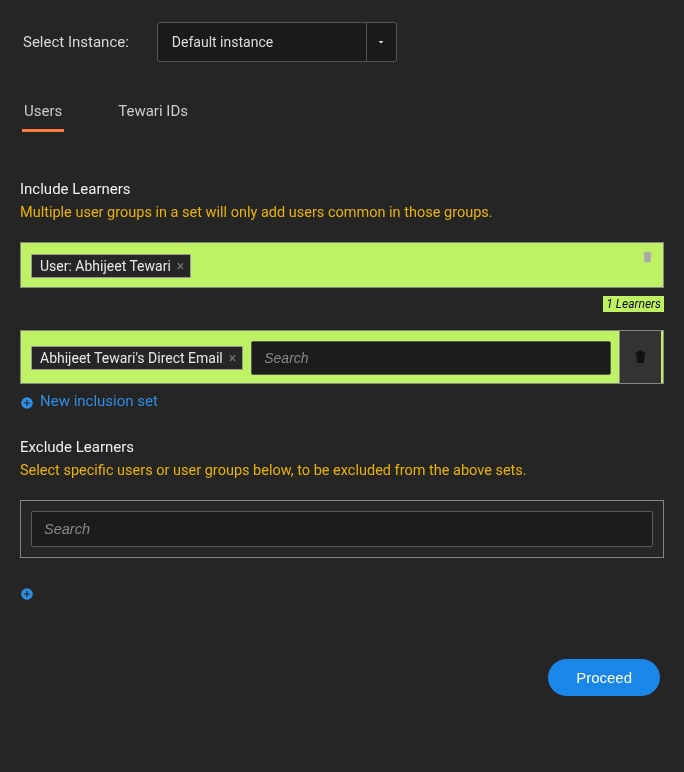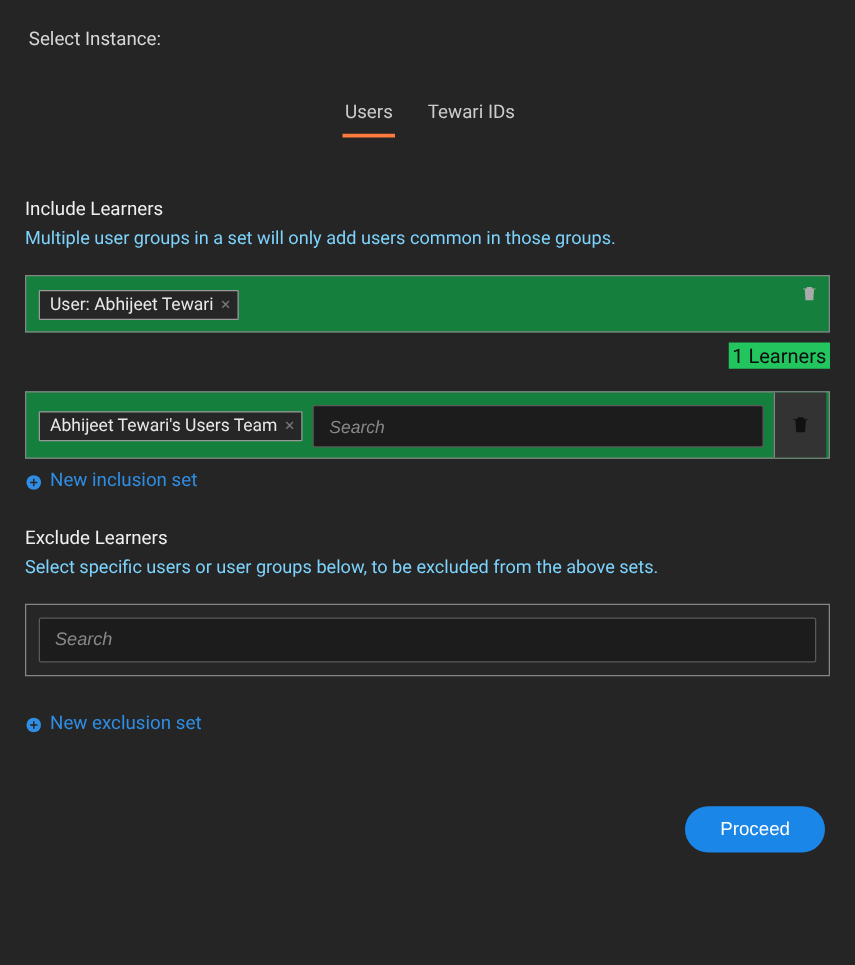--- a/index.html
+++ b/index.html
@@ -48,24 +48,23 @@
   .select-chevron {
     width: 30px;
     border-left: 1px solid #555;
     display: flex;
     align-items: center;
     justify-content: center;
   }
   .chevron-svg { width: 12px; height: 12px; fill: #ddd; }
   .tabs {
     display: flex;
-    gap: 28px;
+    gap: 56px;
     margin-left: 4px;
     margin-bottom: 50px;
-    justify-content: center;
   }
   .tab {
     color: #ccc;
     font-size: 15px;
     padding-bottom: 10px;
     cursor: pointer;
     position: relative;
   }
   .tab.active::after {
     content: "";
@@ -76,29 +75,29 @@
     height: 3px;
     background: #ff7a3c;
   }
   .section-title {
     color: #f0f0f0;
     font-size: 15px;
     font-weight: 400;
     margin-bottom: 4px;
   }
   .section-desc {
-    color: #7dd3fc;
+    color: #eab308;
     font-size: 14.5px;
     margin-bottom: 18px;
     line-height: 1.5;
   }
   .set-wrap { margin-bottom: 8px; }
   .set-box {
     border: 1px solid #868686;
-    background: #15803d;
+    background: #bef264;
     padding: 10px 8px 8px 10px;
     display: flex;
     align-items: center;
     gap: 8px;
     flex-wrap: wrap;
     position: relative;
     min-height: 46px;
   }
   .tag {
     border: 1px solid #999;
@@ -150,24 +149,25 @@
   .set-box.with-side { padding-right: 10px; }
   .trash-svg { width: 15px; height: 15px; fill: #aaa; }
   .trash-svg-dark { width: 17px; height: 17px; fill: #111; }
   .learner-badge-row {
     display: flex;
     justify-content: flex-end;
     margin-top: 0;
     margin-bottom: 18px;
   }
   .learner-badge {
-    background: #22c55e;
+    background: #bef264;
     color: #0c0c0c;
-    font-size: 16px;
+    font-size: 12px;
     padding: 1px 3px;
+    font-style: italic;
   }
   .add-set-link {
     color: #2f8de4;
     font-size: 15px;
     display: inline-flex;
     align-items: flex-end;
     gap: 6px;
     cursor: pointer;
     margin-bottom: 28px;
   }
@@ -211,20 +211,28 @@
   }
 </style>
 </head>
 <body>
 
 <div class="container">
 
 
   <div class="instance-row">
     <span class="instance-label">Select Instance:</span>
+    <div class="select-wrap">
+      <div class="select-box">Default instance</div>
+      <div class="select-chevron">
+        <svg class="chevron-svg" viewBox="0 0 24 24">
+            <path d="M7 10l5 5 5-5z"></path>
+          </svg>
+      </div>
+    </div>
   </div>
 
   <div class="tabs">
     <div class="tab active">Users</div>
     <div class="tab">Tewari IDs</div>
   </div>
 
   <div>
     <div class="section-title">Include Learners</div>
     <div class="section-desc">Multiple user groups in a set will only add users common in those groups.</div>
@@ -244,21 +252,21 @@
       </div>
     </div>
     <div class="learner-badge-row">
       <span class="learner-badge">1 Learners</span>
     </div>
 
     
     <div class="set-wrap">
       <div class="set-box with-side">
         <span class="tag">
-          <span>Abhijeet Tewari's Users Team</span>
+          <span>Abhijeet Tewari's Direct Email</span>
           <span class="tag-x">×</span>
         </span>
         <input class="set-search" type="text" placeholder="Search" style="">
         <span class="trash-side">
           <svg class="trash-svg-dark" viewBox="0 0 24 24">
               <path d="M6 7h12l-1 14H7L6 7zm3-3h6l1 2H8l1-2zM4 6h16v1H4z"></path>
             </svg>
         </span>
       </div>
     </div>
@@ -278,21 +286,20 @@
 
     <div class="exclude-box">
       <input class="exclude-search" type="text" placeholder="Search" style="">
     </div>
 
     <div class="add-set-link">
       <svg class="plus-circle" viewBox="0 0 24 24">
           <circle cx="12" cy="12" r="10" fill="#2f8de4"></circle>
           <path d="M11 7h2v10h-2z M7 11h10v2H7z" fill="#252525"></path>
         </svg>
-      <span>New exclusion set</span>
     </div>
   </div>
 
   <div class="footer">
 
     <button class="proceed-btn">Proceed</button>
   </div>
 
 </div>
 

